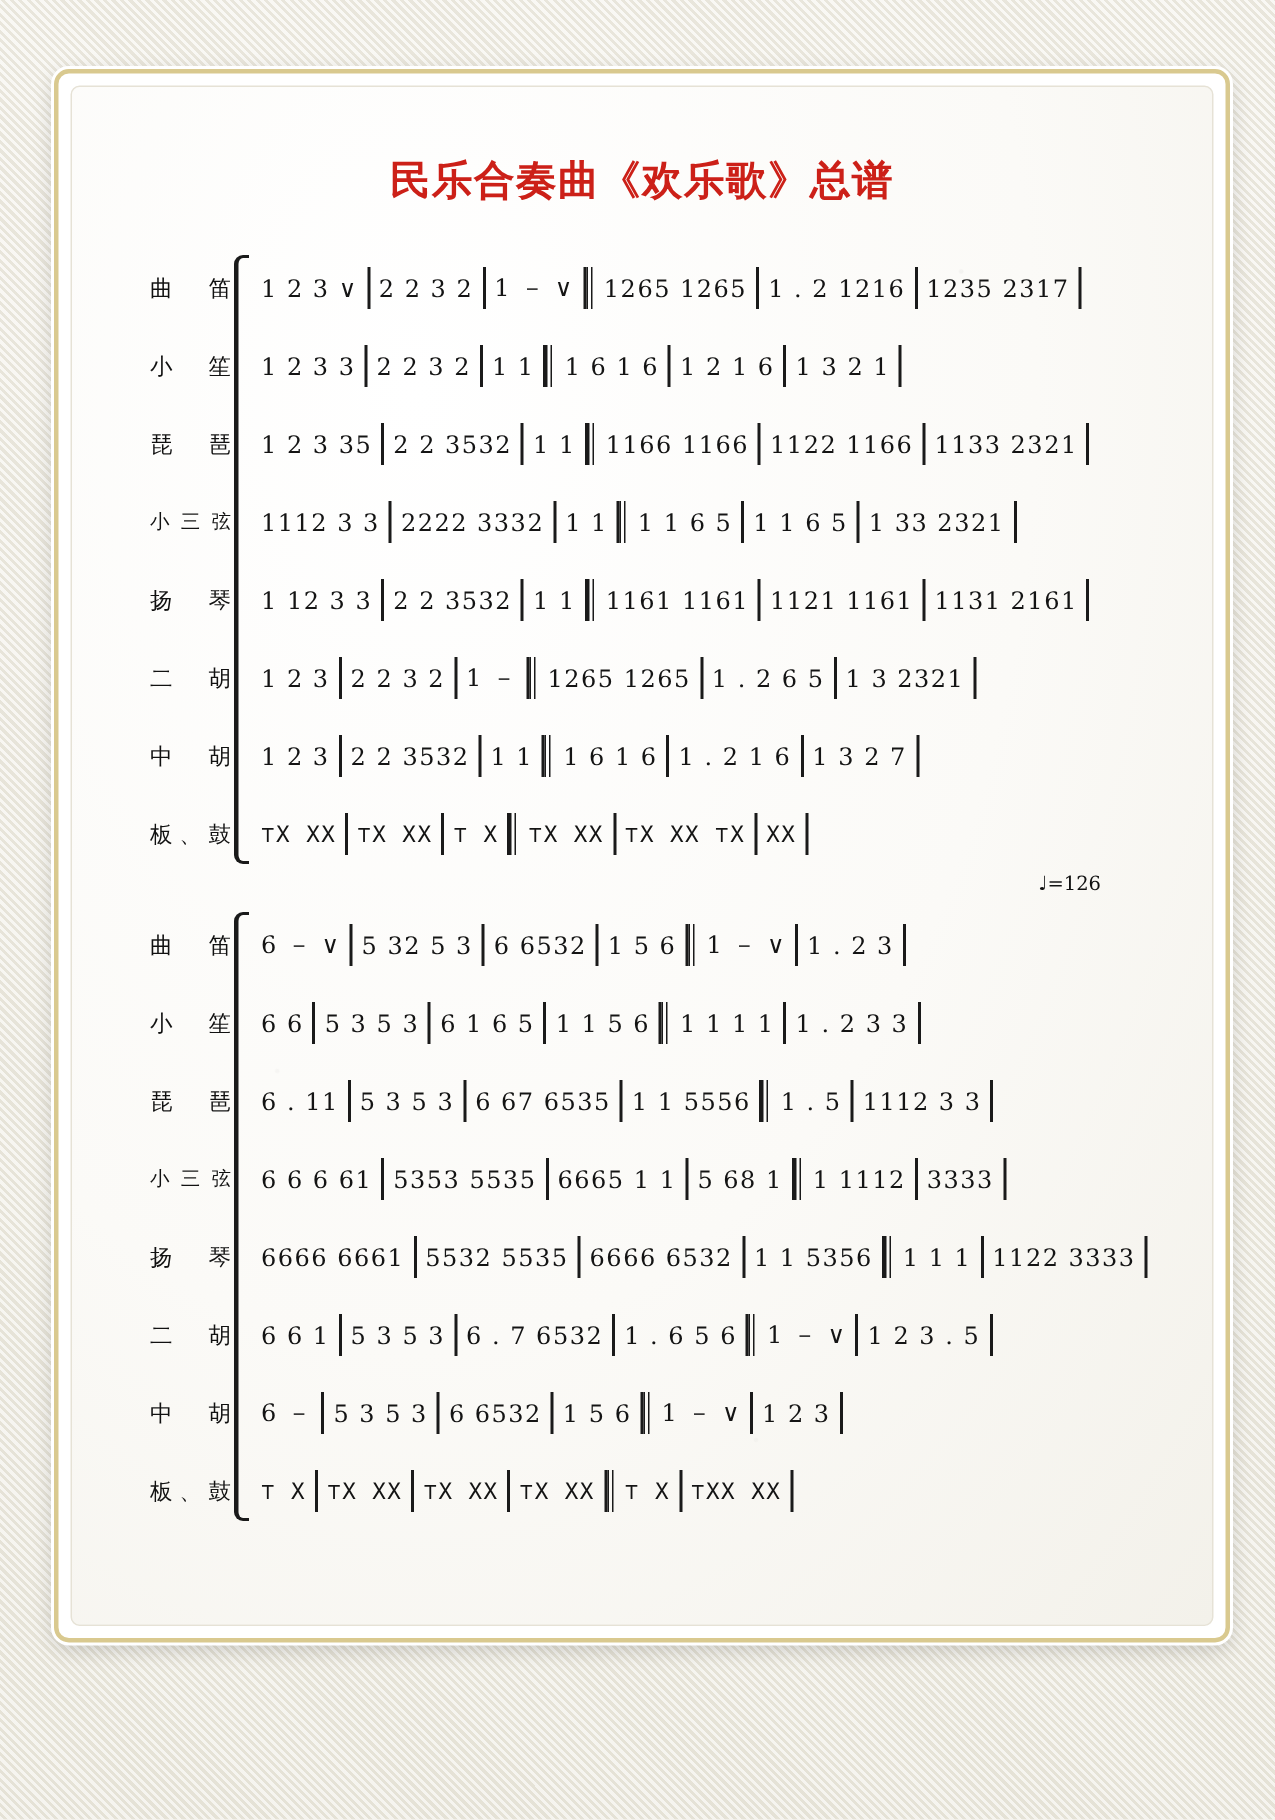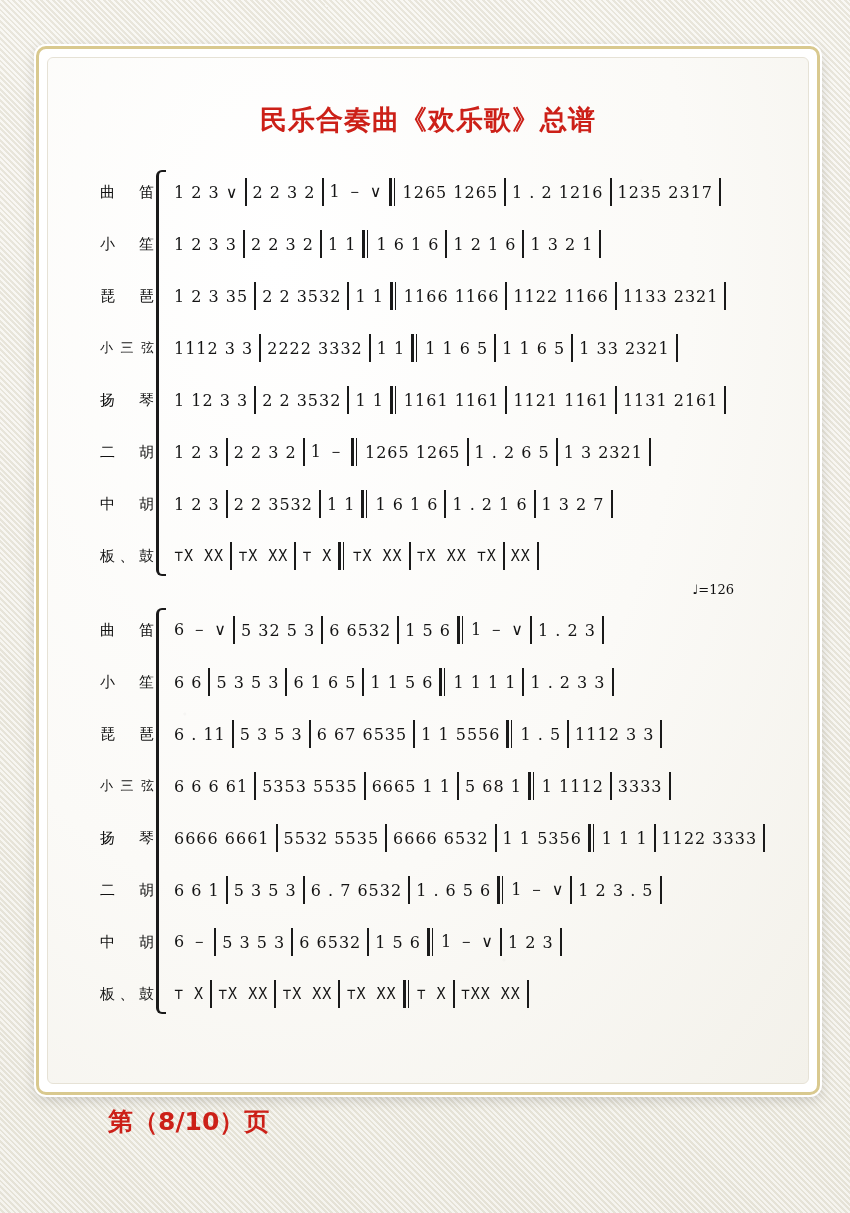--- a/index.html
+++ b/index.html
@@ -365,14 +365,13 @@
               <span class="m rep-open">⊤        X</span>
               <span class="m">⊤XX   XX</span>
             </div>
           </div>
         </div>
 
       </div>
     </div>
   </div>
 
-  <div class="page-number">第（8/10）页</div>
 </div>
 
 </body></html>

